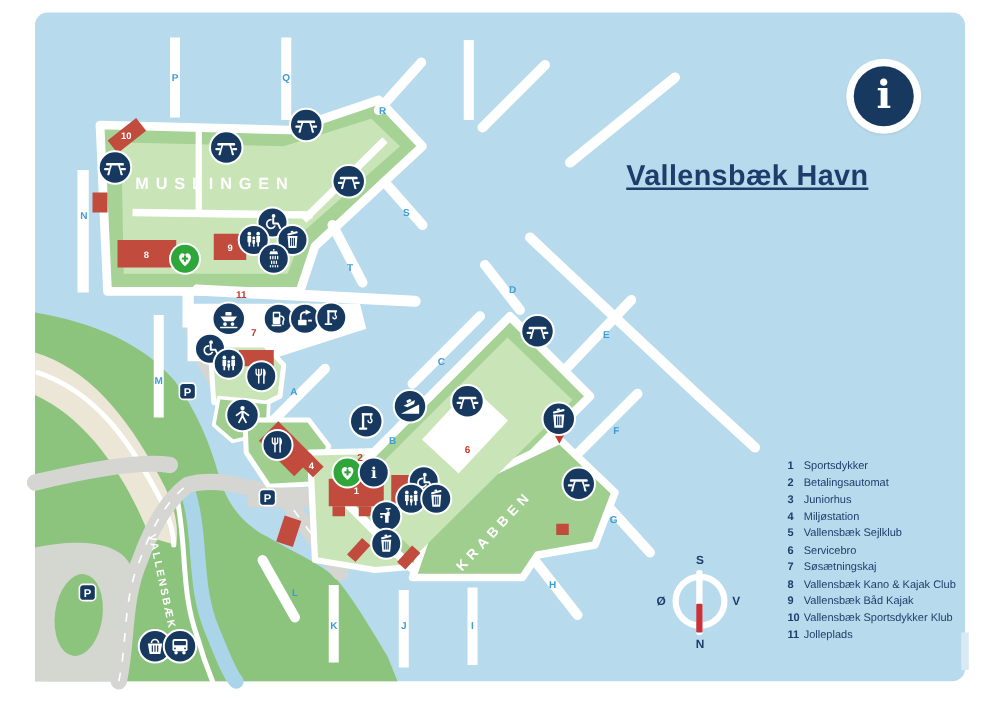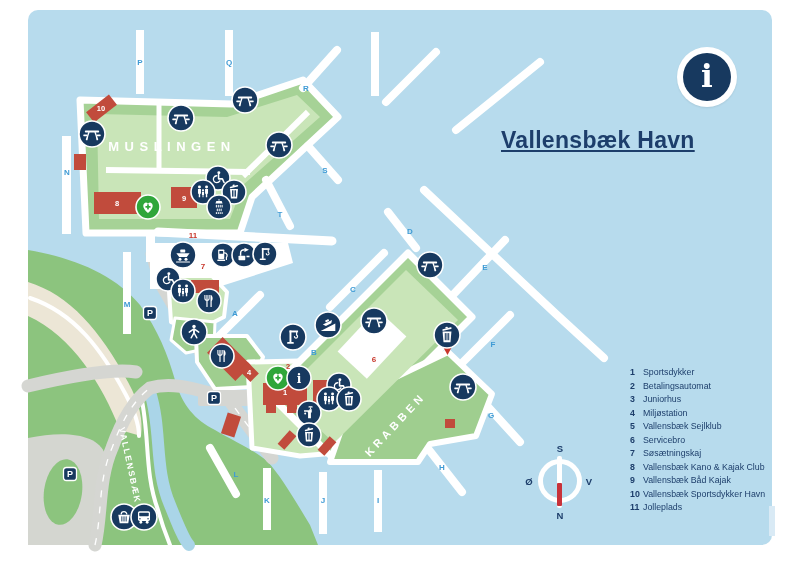--- a/index.html
+++ b/index.html
@@ -475,21 +475,21 @@
       <div class="legend-row">
         <span class="lnum">8</span>
         <span class="llab">Vallensbæk Kano &amp; Kajak Club</span>
       </div>
       <div class="legend-row">
         <span class="lnum">9</span>
         <span class="llab">Vallensbæk Båd Kajak</span>
       </div>
       <div class="legend-row">
         <span class="lnum">10</span>
-        <span class="llab">Vallensbæk Sportsdykker Havn</span>
+        <span class="llab">Vallensbæk Sportsdykker Klub</span>
       </div>
       <div class="legend-row">
         <span class="lnum">11</span>
         <span class="llab">Jolleplads</span>
       </div>
     </div>
 
 <div class="overlay compass-ring"></div>
 <div class="overlay compass-needle"></div>
 <div class="overlay compass-needle-red"></div>

